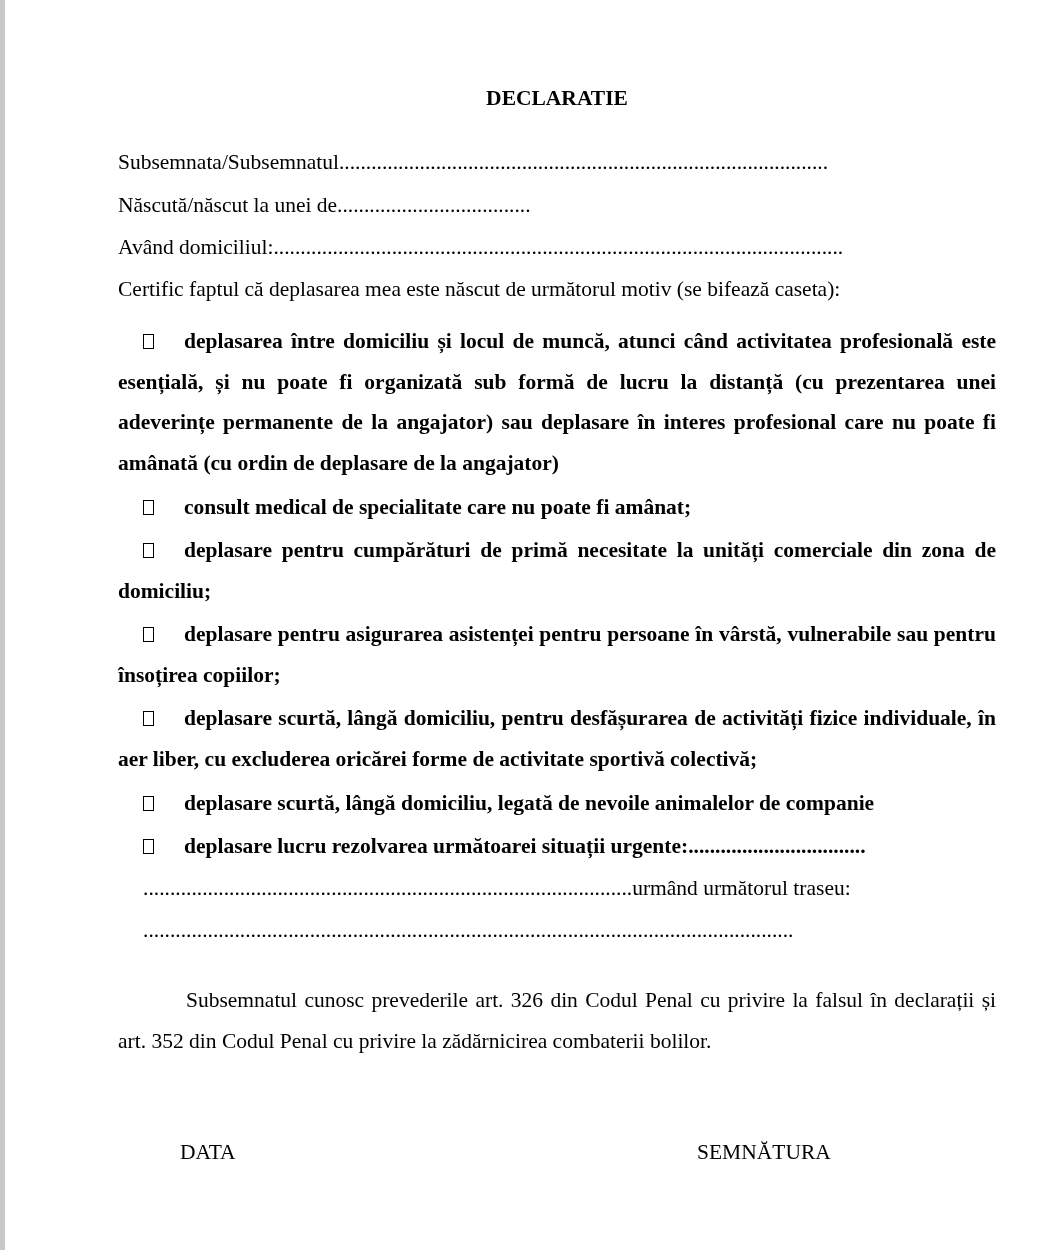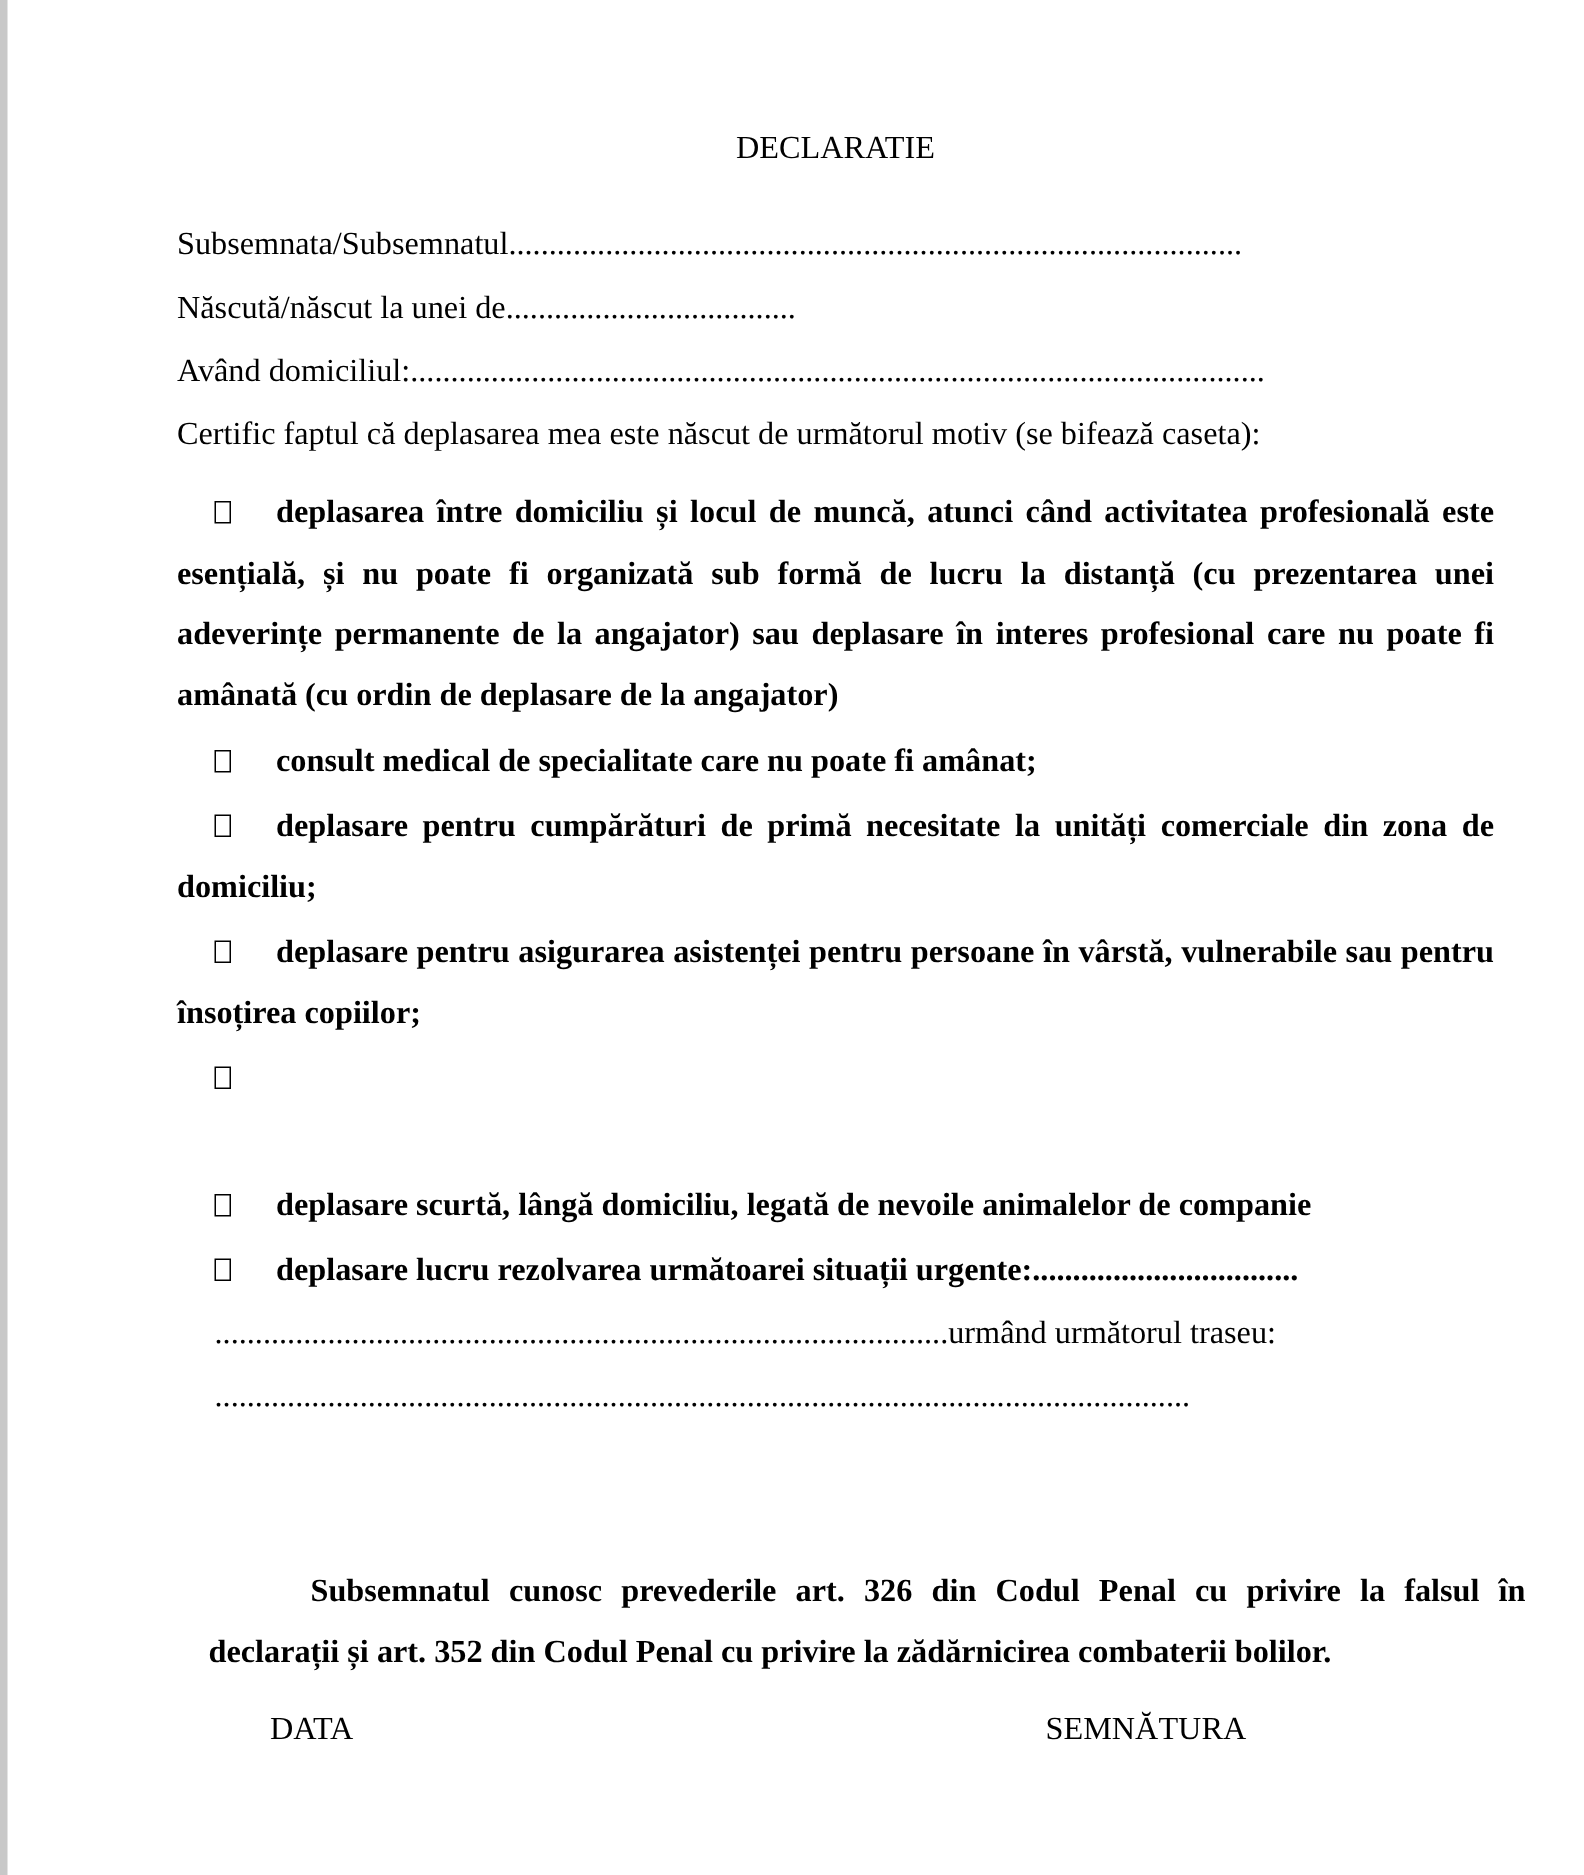--- a/index.html
+++ b/index.html
@@ -13,41 +13,40 @@
     .left-border {
       position: absolute; left: 0; top: 0; width: 5px; height: 1250px;
       background: #c8c8c8;
     }
     .page {
       position: absolute; left: 118px; top: 0; width: 878px;
       font-size: 21.5px;
     }
     .title {
       position: absolute; top: 86px; left: 0; width: 878px;
-      text-align: center; font-weight: normal; font-size: 21.5px;
+      text-align: center; font-weight: bold; font-size: 21.5px;
     }
     .line {
       position: absolute; left: 0; white-space: nowrap;
     }
     .fill { letter-spacing: 0px; }
     .para {
       position: absolute; left: 0; width: 878px;
       text-align: justify; line-height: 40.5px; font-weight: bold;
     }
     .cb {
       display: inline-block; width: 11px; height: 15px;
       border: 1px solid #000; vertical-align: -1px;
       margin-left: 25px; margin-right: 30px;
       box-sizing: border-box;
     }
     .bold-para {
-      position: absolute; left: 0; width: 878px; top: 1040px;
-      text-align: justify; line-height: 40.5px; font-weight: bold;
+      position: absolute; left: 0; width: 878px; top: 980px;
+      text-align: justify; line-height: 40.5px; font-weight: normal;
       text-indent: 68px;
-      margin-left: 21px;
     }
     .sig {
       position: absolute; top: 1140px; white-space: nowrap;
     }
   </style>
 </head>
 <body>
 
 <div class="left-border"></div>
 
@@ -71,21 +70,21 @@
   <div class="para" style="top:487px">
     <span class="cb"></span><span>consult medical de specialitate care nu poate fi amânat;</span>
   </div>
   <div class="para" style="top:530px">
     <span class="cb"></span><span>deplasare pentru cumpărături de primă necesitate la unități comerciale din zona de domiciliu;</span>
   </div>
   <div class="para" style="top:614px">
     <span class="cb"></span><span>deplasare pentru asigurarea asistenței pentru persoane în vârstă, vulnerabile sau pentru însoțirea copiilor;</span>
   </div>
   <div class="para" style="top:698px">
-    <span class="cb"></span>
+    <span class="cb"></span><span>deplasare scurtă, lângă domiciliu, pentru desfășurarea de activități fizice individuale, în aer liber, cu excluderea oricărei forme de activitate sportivă colectivă;</span>
   </div>
   <div class="para" style="top:783px">
     <span class="cb"></span><span>deplasare scurtă, lângă domiciliu, legată de nevoile animalelor de companie</span>
   </div>
   <div class="para" style="top:826px; text-align:left; white-space:nowrap">
     <span class="cb"></span><span>deplasare lucru rezolvarea următoarei situații urgente:.................................</span>
   </div>
   <div class="line" style="top:876px; left:25px">...........................................................................................urmând următorul traseu:</div>
   <div class="line" style="top:918px; left:25px">.........................................................................................................................</div>
 

